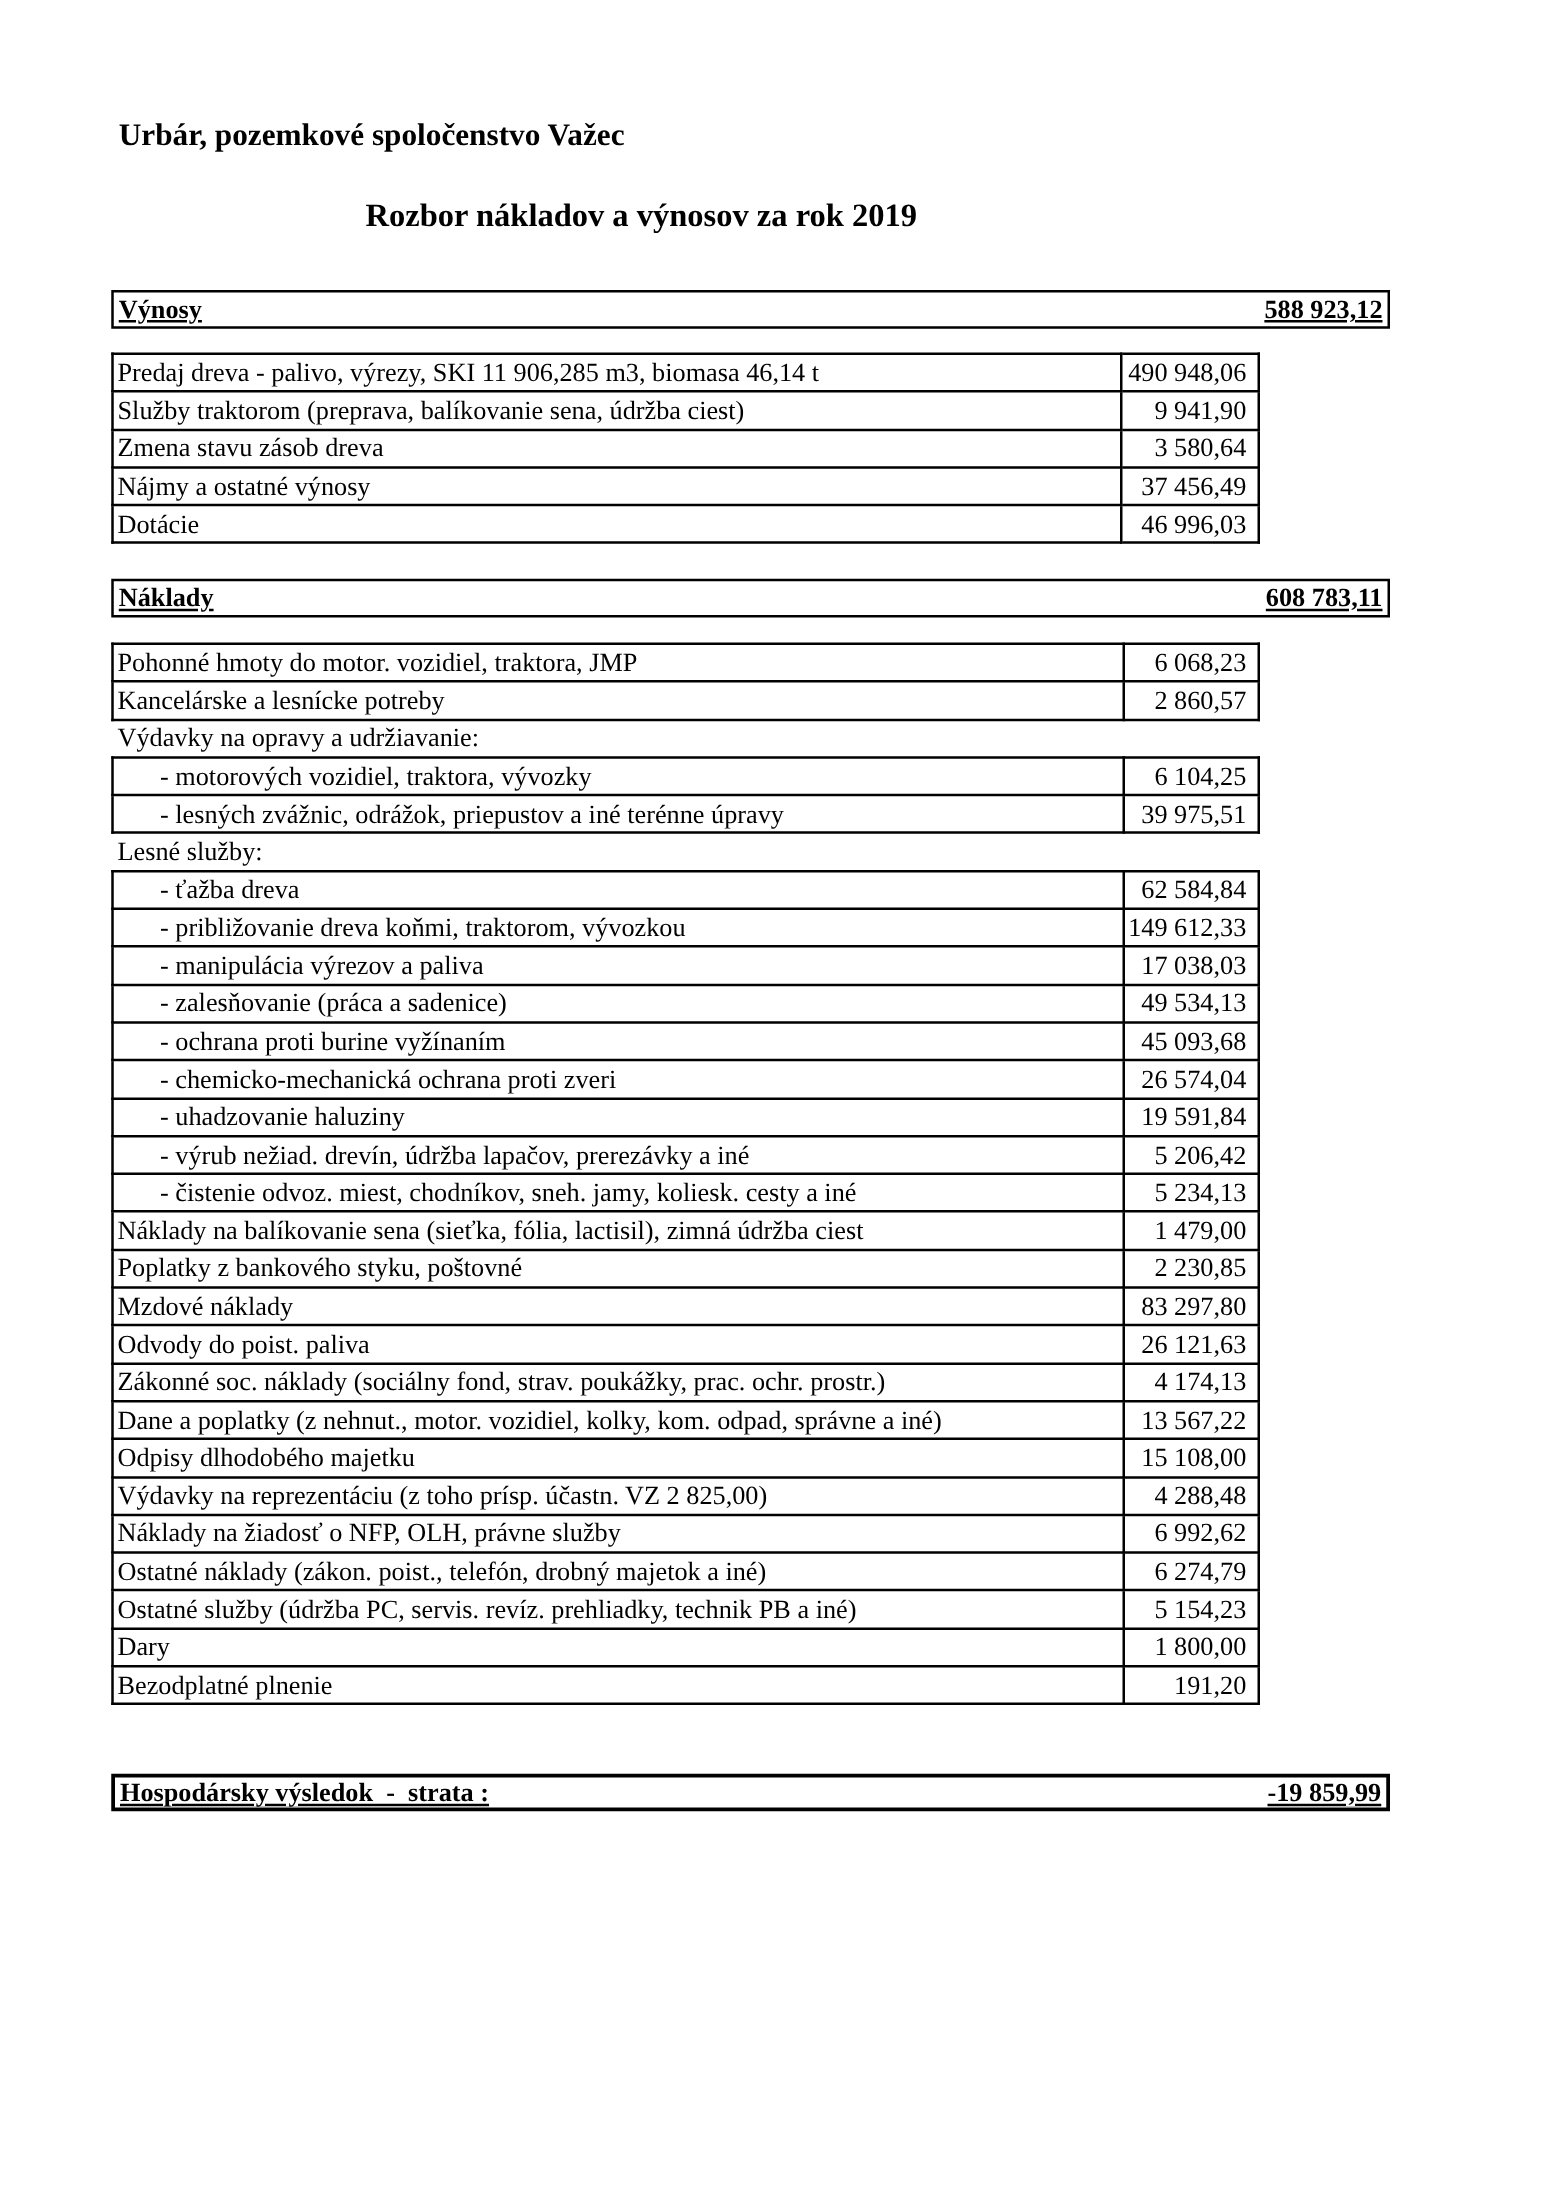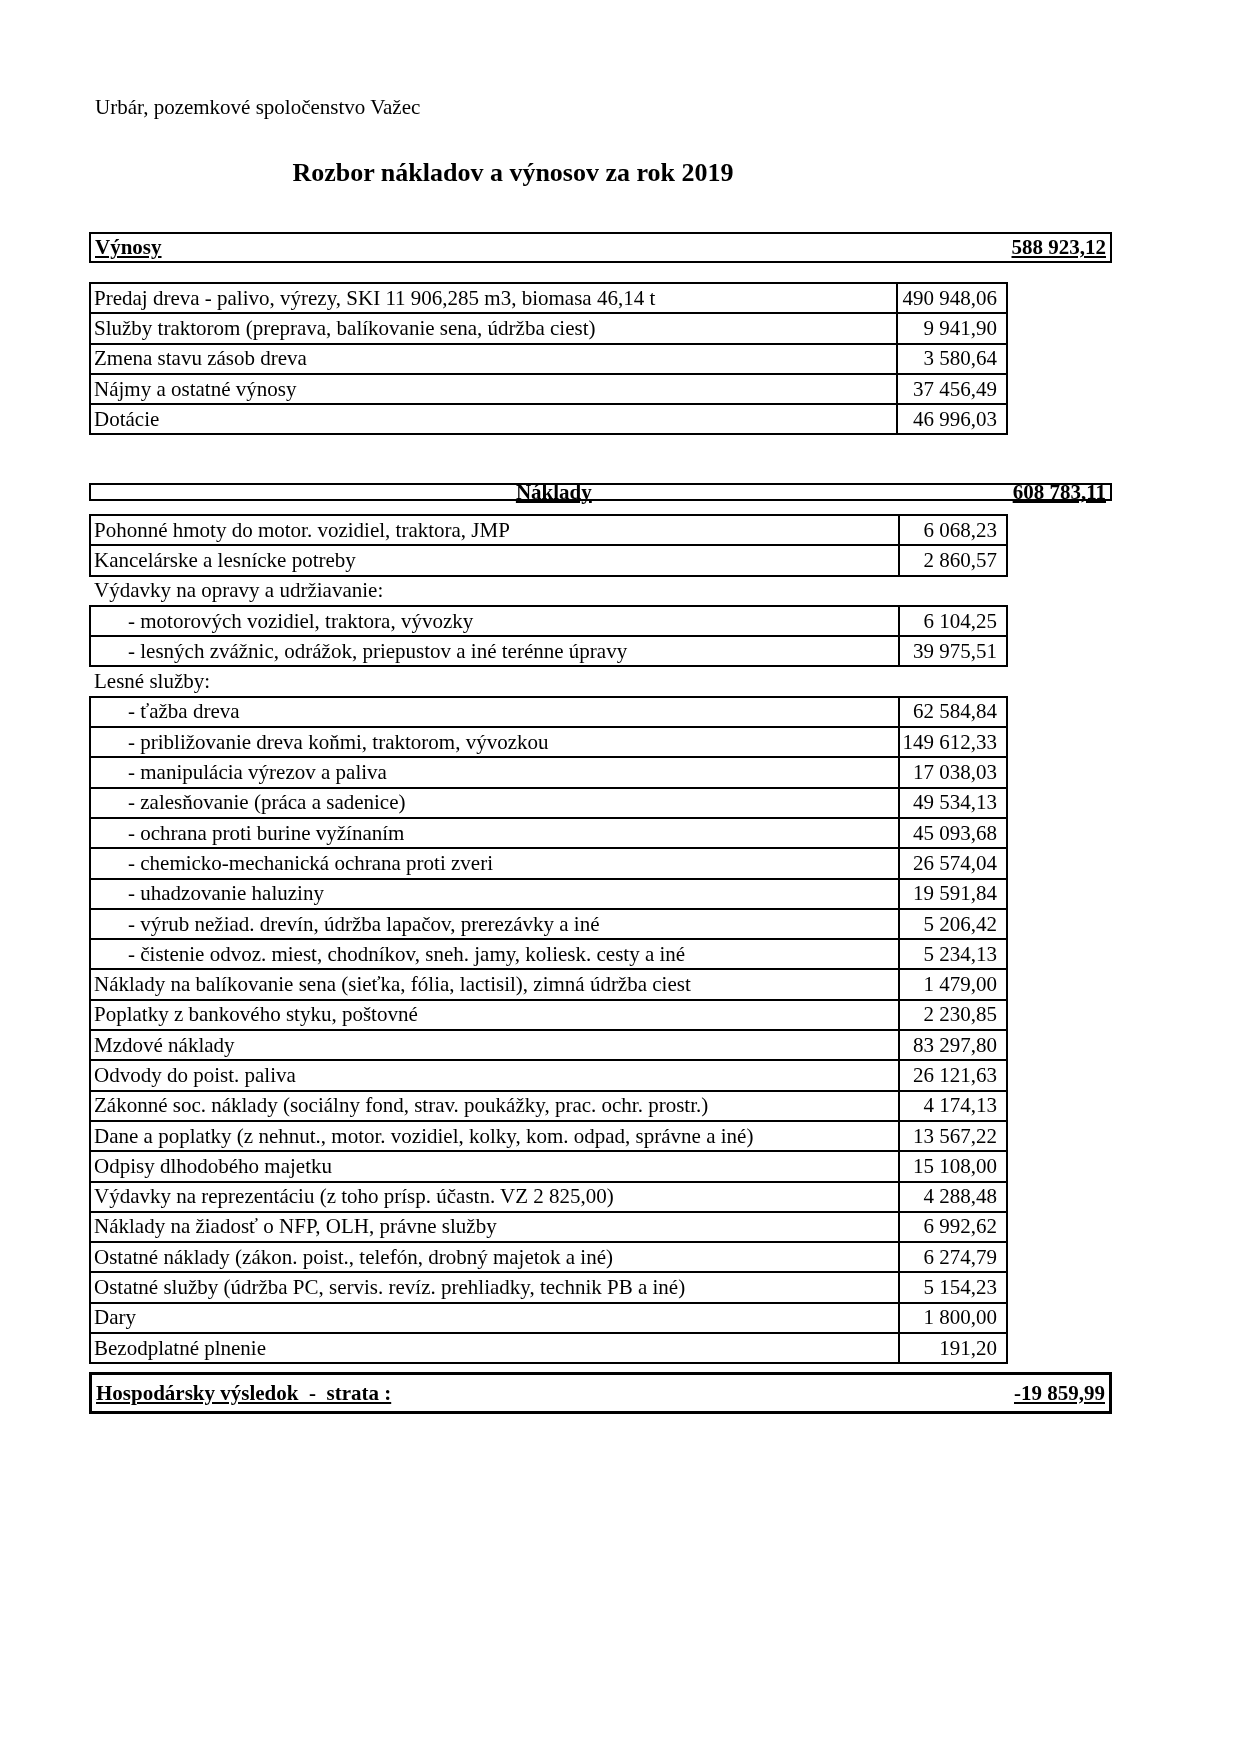--- a/index.html
+++ b/index.html
@@ -2,21 +2,21 @@
 <html><head>
 <meta charset="utf-8">
 <style>
   html, body { margin: 0; padding: 0; background: #ffffff; }
   body {
     width: 1240px; height: 1754px; position: relative; overflow: hidden;
     font-family: "Liberation Serif", serif; color: #000;
   }
   .org {
     position: absolute; left: 95px; top: 95px;
-    font-size: 21px; font-weight: normal; white-space: nowrap;
+    font-size: 25px; font-weight: bold; white-space: nowrap;
   }
   .title {
     position: absolute; left: 0; width: 1100px; top: 158px; text-align: center;
     font-size: 26px; font-weight: bold; white-space: nowrap;
     padding-left: 0px;
   }
   .title span { position: relative; left: -37px; }
   .box {
     position: absolute; left: 89px; width: 1023px; box-sizing: border-box;
     border: 2px solid #000; display: flex; align-items: center;
@@ -67,21 +67,21 @@
         <td class="desc">Nájmy a ostatné výnosy</td>
         <td class="amt">37 456,49</td>
       </tr>
     <tr class="item">
         <td class="desc">Dotácie</td>
         <td class="amt">46 996,03</td>
       </tr>
   </tbody>
 </table>
 
-<div class="box" style="top:483px;height:18px;text-align:center;">
+<div class="box" style="top:463px;height:31px;">
   <span class="lbl">Náklady</span>
   <span class="val">608 783,11</span>
 </div>
 
 <table class="grid" style="top:514px;">
   <tbody>
     <tr class="item">
         <td class="desc">Pohonné hmoty do motor. vozidiel, traktora, JMP</td>
         <td class="amt">6 068,23</td>
       </tr>
@@ -189,16 +189,16 @@
         <td class="desc">Dary</td>
         <td class="amt">1 800,00</td>
       </tr>
     <tr class="item">
         <td class="desc">Bezodplatné plnenie</td>
         <td class="amt">191,20</td>
       </tr>
   </tbody>
 </table>
 
-<div class="box result" style="top:1372px;height:42px;">
+<div class="box result" style="top:1419px;height:30px;">
   <span class="lbl" style="white-space:pre;">Hospodársky výsledok  -  strata :</span>
   <span class="val">-19 859,99</span>
 </div>
 
 </body></html>

